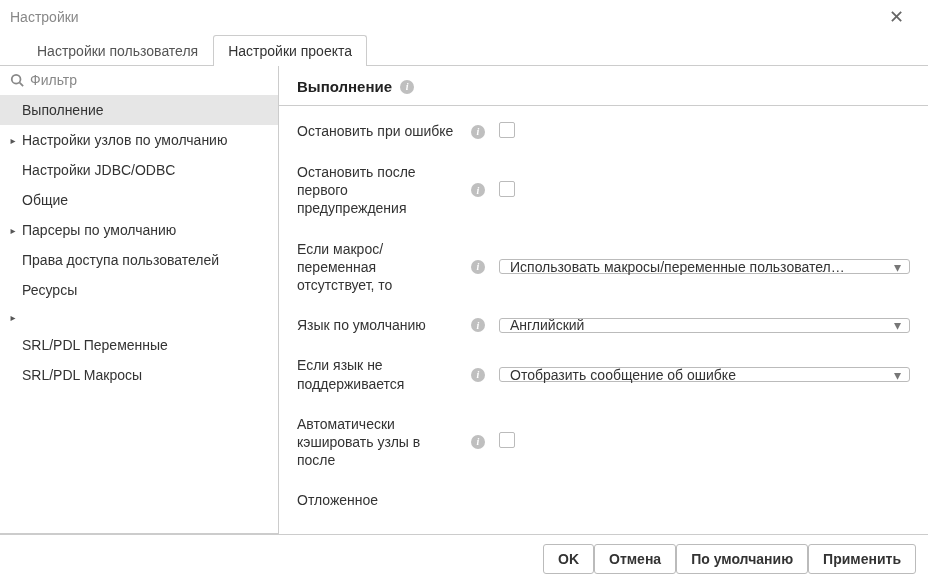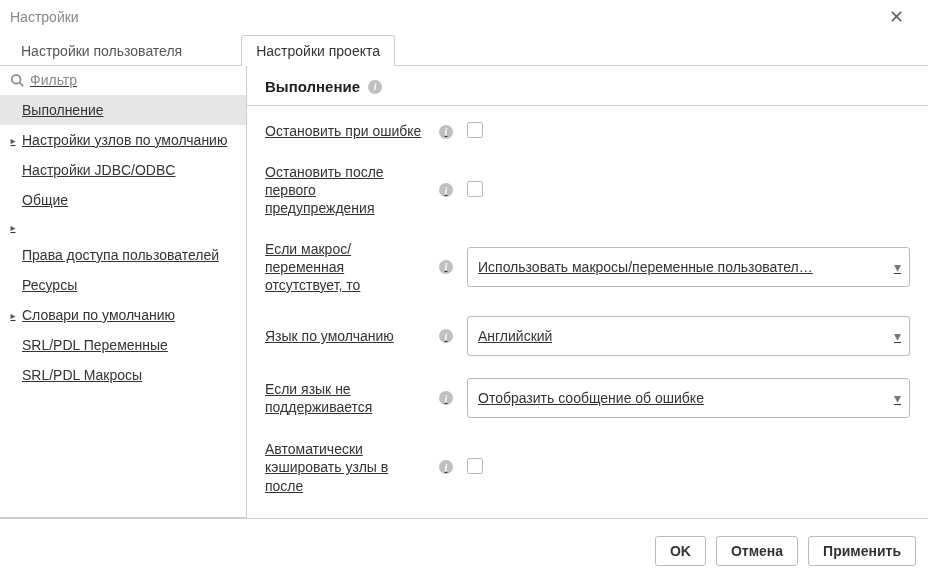--- a/index.html
+++ b/index.html
@@ -26,51 +26,49 @@
       font-size: 18px;
       color: #666;
       cursor: pointer;
       line-height: 1;
       padding: 2px 4px;
     }
     .tabbar {
       display: flex;
       align-items: flex-end;
       border-bottom: 1px solid #ccc;
-      padding-left: 6px;
+      padding-left: 22px;
       height: 34px;
     }
     .tab {
       padding: 7px 14px 7px 14px;
       color: #555;
       cursor: pointer;
       border: 1px solid transparent;
       border-bottom: none;
       margin-bottom: -1px;
       position: relative;
     }
     .tab.active {
       border-color: #ccc;
       background: #fff;
       color: #333;
       border-top-left-radius: 3px;
       border-top-right-radius: 3px;
-      margin-left: 44px;
     }
     .body {
       display: flex;
       flex: 1;
       min-height: 0;
     }
     .sidebar {
-      width: 247px;
+      width: 279px;
       border-right: 1px solid #ccc;
       display: flex;
       flex-direction: column;
-      text-decoration: underline;
     }
     .filter-row {
       display: flex;
       align-items: center;
       padding: 6px 10px;
       gap: 6px;
       color: #888;
       border-bottom: 1px solid transparent;
     }
     .filter-row .mag {
@@ -133,21 +131,20 @@
       display: inline-flex;
       align-items: center;
       justify-content: center;
       font-style: italic;
       font-family: Georgia, serif;
     }
     .scroll-area {
       flex: 1;
       overflow-y: scroll;
       padding: 16px 18px 0 18px;
-      text-decoration: underline;
     }
     .form-row {
       display: flex;
       align-items: center;
       margin-bottom: 22px;
       gap: 14px;
     }
     .form-row .flabel {
       width: 160px;
       color: #333;
@@ -163,21 +160,21 @@
     .checkbox {
       width: 16px;
       height: 16px;
       border: 1px solid #bbb;
       border-radius: 2px;
       background: #fff;
       display: inline-block;
     }
     .dropdown {
       width: 100%;
-      height: 40px;
+      height: 15px;
       border: 1px solid #bbb;
       border-radius: 3px;
       background: #fff;
       display: flex;
       align-items: center;
       justify-content: space-between;
       padding: 0 8px 0 10px;
       cursor: pointer;
       color: #333;
     }
@@ -187,22 +184,22 @@
     .dropdown .dtext {
       white-space: nowrap;
       overflow: hidden;
       text-overflow: ellipsis;
     }
     .footer {
       border-top: 1px solid #ccc;
       display: flex;
       justify-content: flex-end;
       align-items: center;
-      padding: 17px 12px;
-      gap: 10px;
+      padding: 9px 12px;
+      gap: 0;
     }
     .btn {
       border: 1px solid #bbb;
       background: #fff;
       border-radius: 3px;
       padding: 6px 14px;
       font-size: 14px;
       color: #333;
       cursor: pointer;
       font-weight: 600;
@@ -254,32 +251,32 @@
         <div class="nav-item">
           <span class="caret"></span>
           <span class="label">Настройки JDBC/ODBC</span>
         </div>
         <div class="nav-item">
           <span class="caret"></span>
           <span class="label">Общие</span>
         </div>
         <div class="nav-item">
           <span class="caret">▸</span>
+          <span class="label">Парсеры по умолчанию</span>
         </div>
         <div class="nav-item">
           <span class="caret"></span>
           <span class="label">Права доступа пользователей</span>
         </div>
         <div class="nav-item">
           <span class="caret"></span>
           <span class="label">Ресурсы</span>
         </div>
         <div class="nav-item">
           <span class="caret">▸</span>
-          <span class="label">Словари по умолчанию</span>
         </div>
         <div class="nav-item">
           <span class="caret"></span>
           <span class="label">SRL/PDL Переменные</span>
         </div>
         <div class="nav-item">
           <span class="caret"></span>
           <span class="label">SRL/PDL Макросы</span>
         </div>
       </div>
@@ -358,15 +355,18 @@
 </div>
 
 <div class="footer">
   <button class="btn">
     <span>OK</span>
   </button>
   <button class="btn">
     <span>Отмена</span>
   </button>
   <button class="btn">
+    <span>По умолчанию</span>
+  </button>
+  <button class="btn">
     <span>Применить</span>
   </button>
 </div>
 
 </body></html>

